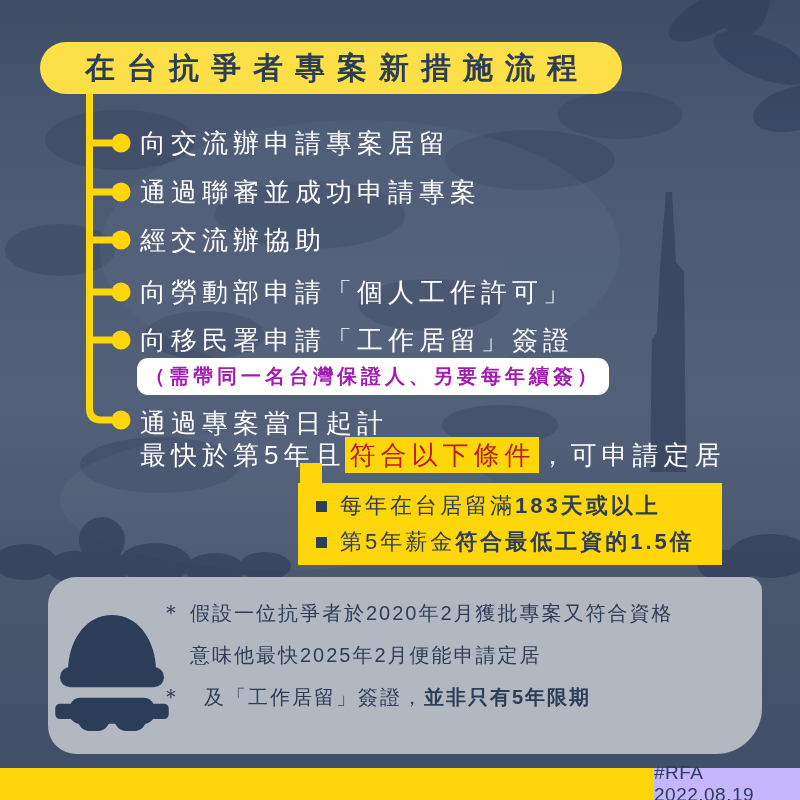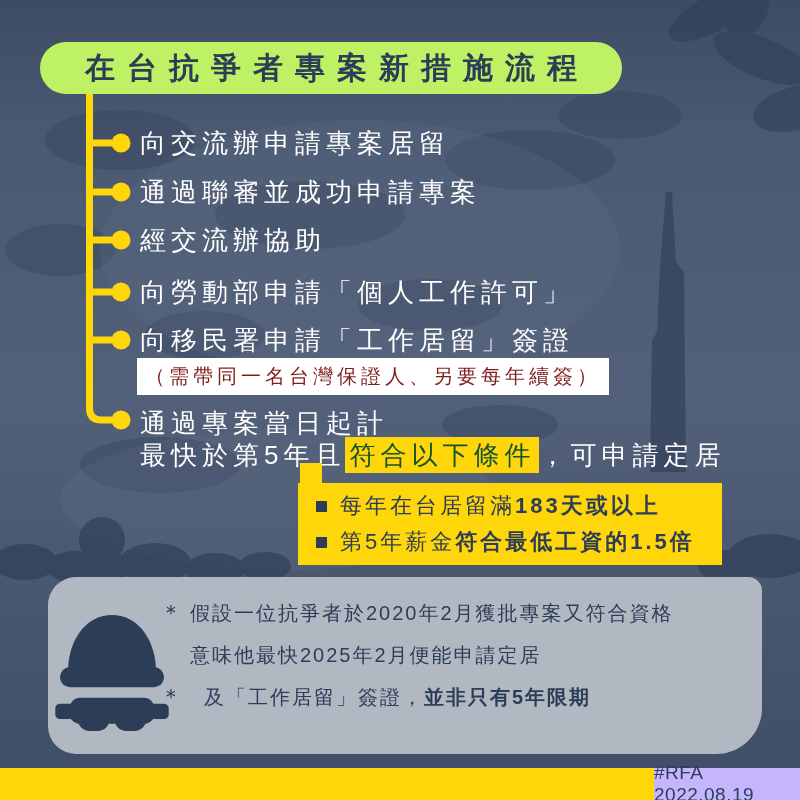--- a/index.html
+++ b/index.html
@@ -6,34 +6,34 @@
   body{
     width:800px;height:800px;position:relative;overflow:hidden;
     font-family:"Liberation Sans","DejaVu Sans",sans-serif;
     background:linear-gradient(180deg,#3d4b65 0%,#4a5872 16%,#52607a 50%,#49576f 72%,#3f4d66 100%);
   }
   .abs{position:absolute;}
   svg.bg-art{position:absolute;left:0;top:0;}
   
   .title-pill{
     left:40px;top:42px;width:582px;height:52px;border-radius:27px;
-    background:#bef264;display:flex;align-items:center;justify-content:center;
+    background:#fde047;display:flex;align-items:center;justify-content:center;
     color:#2C3D58;font-size:30px;font-weight:700;letter-spacing:12px;text-indent:12px;
   }
   
   .step{
     left:140px;color:#FFFFFF;font-size:26px;font-weight:500;letter-spacing:5px;
     line-height:26px;white-space:nowrap;
   }
   .step-note{
-    left:137px;top:358px;background:#FFFFFF;color:#7f1d1d;
-    font-size:20px;letter-spacing:4px;padding:5px 8px;white-space:nowrap;font-weight:400;
+    left:137px;top:358px;background:#FFFFFF;color:#a21caf;
+    font-size:20px;letter-spacing:4px;padding:5px 8px;white-space:nowrap;font-weight:700;border-radius:11px;
   }
   .step6{left:140px;top:407px;color:#fff;font-size:26px;font-weight:500;letter-spacing:5px;line-height:32px;white-space:nowrap;}
-  .hl{background:#FFD60A;color:#14532d;padding:3px 4px;}
+  .hl{background:#FFD60A;color:#b91c1c;padding:3px 4px;}
   .stub{left:300px;top:463px;width:22px;height:24px;background:#FFD60A;}
   
   .cond-box{
     left:298px;top:483px;width:424px;height:82px;background:#FFD60A;
     display:flex;flex-direction:column;justify-content:space-evenly;padding:2px 0;
     box-sizing:border-box;
   }
   .cond-row{display:flex;align-items:center;margin-left:18px;color:#2C3D58;font-size:22px;letter-spacing:3px;white-space:nowrap;}
   .cond-bullet{width:11px;height:11px;background:#2C3D58;margin-right:13px;flex:0 0 auto;}
   .cond-row b{font-weight:700;}

